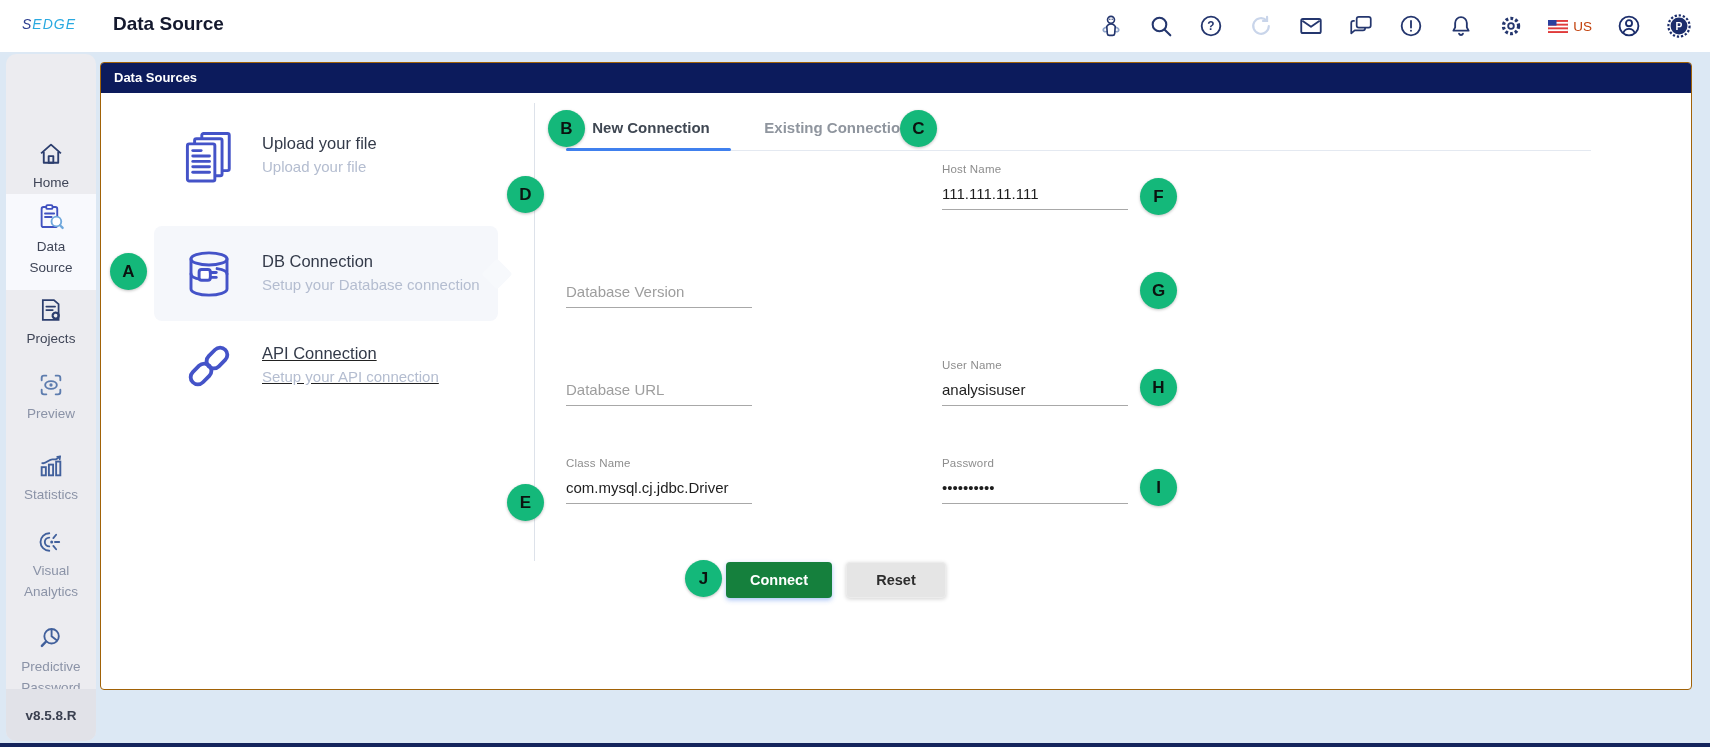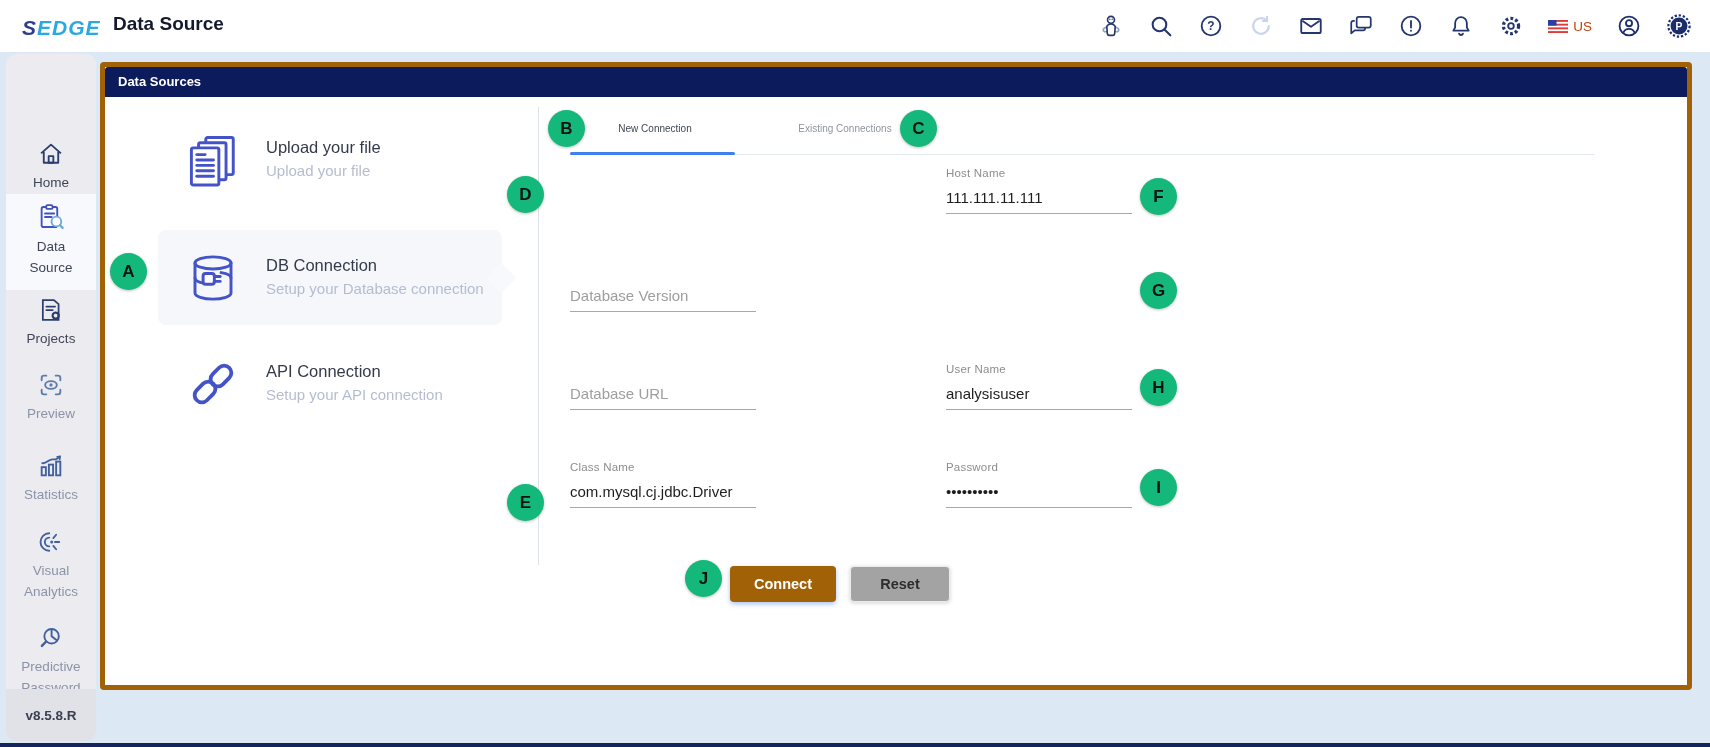--- a/index.html
+++ b/index.html
@@ -11,21 +11,21 @@
     overflow:hidden;
     color:#222;
   }
   svg { display:block; }
 
   
   .topbar {
     position:absolute; top:0; left:0; width:1710px; height:52px;
     background:#ffffff; z-index:4;
   }
-  .logo { position:absolute; left:22px; top:16px; font-size:21px; font-weight:700;
+  .logo { position:absolute; left:22px; top:16px; font-size:14px; font-weight:400;
           letter-spacing:1px; font-style:italic; }
   .logo .lg-dark { color:#2c3e8f; }
   .logo .lg-light { color:#29a9e0; }
   .page-title { position:absolute; left:113px; top:13px; font-size:19px; font-weight:700; color:#14192e; }
   .top-icons {
     position:absolute; right:18px; top:0; height:52px;
     display:flex; align-items:center; gap:24px;
   }
   .tico { width:26px; height:26px; cursor:pointer; display:flex; align-items:center; justify-content:center; }
   .lang { display:flex; align-items:center; gap:5px; cursor:pointer; }
@@ -52,21 +52,21 @@
   .sb-version {
     position:absolute; bottom:0; left:0; width:90px; height:52px;
     background:#e1e2e8; border-radius:0 0 10px 10px;
     display:flex; align-items:center; justify-content:center;
     font-size:13.5px; font-weight:700; color:#3a4050;
   }
 
   
   .card {
     position:absolute; left:100px; top:62px; width:1592px; height:628px;
-    background:#ffffff; border:5px solid #a16207; border-radius:4px; z-index:2;
+    background:#ffffff; border:1px solid #a16207; border-radius:4px; z-index:2;
   }
   .card-titlebar {
     position:absolute; top:0; left:0; width:100%; height:30px;
     background:#0c1b5c; color:#ffffff; font-size:13px; font-weight:700;
     line-height:30px; padding-left:13px; border-radius:3px 3px 0 0;
   }
   .vdivider { position:absolute; left:433px; top:40px; width:1px; height:458px; background:#dde2ea; }
 
   
   .option {
@@ -74,27 +74,27 @@
     display:flex; align-items:center; gap:26px; padding:12px 10px 12px 28px;
     cursor:pointer; border-radius:8px;
   }
   .opt-upload { top:54px; }
   .opt-db     { top:163px; height:95px; background:#f5f7fb; }
   .opt-db::after {
     content:""; position:absolute; right:-10px; top:50%;
     width:22px; height:22px; background:#f7f9fc;
     transform:translateY(-50%) rotate(45deg); border-radius:3px;
   }
-  .opt-api    { top:278px; }
+  .opt-api    { top:264px;text-decoration:underline; }
   .opt-text { display:flex; flex-direction:column; gap:3px; }
   .opt-title { font-size:16.5px; color:#333a49; font-weight:500; }
   .opt-sub   { font-size:15px; color:#b4bdd0; line-height:1.45; }
 
   
-  .tab { position:absolute; top:56px; font-size:10px; font-weight:400; cursor:pointer; text-align:center; }
+  .tab { position:absolute; top:56px; font-size:15px; font-weight:700; cursor:pointer; text-align:center; }
   .tab-new { left:465px; width:170px; color:#3f4752; }
   .tab-existing { left:655px; width:170px; color:#8f959e; }
   .tab-underline { position:absolute; left:465px; top:85px; width:165px; height:3px; background:#4080ee; border-radius:2px; }
   .tab-border { position:absolute; left:465px; top:87px; width:1025px; height:1px; background:#e4e9f1; }
 
   .field { position:absolute; width:186px; }
   .f-label { font-size:11.5px; color:#8d8d8d; height:17px; letter-spacing:.2px; }
   .f-input, .f-selectrow {
     width:100%; font-size:15px; color:#1e1e1e; background:transparent;
     border:none; border-bottom:1px solid #a8a8a8; outline:none;
@@ -111,25 +111,25 @@
   .f-dburl    { left:465px; top:296px; }
   .f-user     { left:841px; top:296px; }
   .f-class    { left:465px; top:394px; }
   .f-pass     { left:841px; top:394px; }
 
   .btn {
     position:absolute; top:499px; height:36px; border-radius:4px;
     font-size:14.5px; font-weight:700; cursor:pointer; font-family:"Liberation Sans", sans-serif;
   }
   .btn-connect {
-    left:625px; width:106px; background:#a16207; color:#ffffff; border:none;
+    left:625px; width:106px; background:#15803d; color:#ffffff; border:none;
     box-shadow:0 2px 5px rgba(59,120,232,.45);
   }
   .btn-reset {
-    left:745px; width:100px; background:#a3a3a3; color:#2d2d2d; border:1px solid #ececec;
+    left:745px; width:100px; background:#e5e5e5; color:#2d2d2d; border:1px solid #ececec;
     box-shadow:0 1px 4px rgba(0,0,0,.18);
   }
 
   
   .badge {
     position:absolute; width:37px; height:37px; border-radius:50%;
     background:#14b87a; color:#0b1410; font-weight:700; font-size:17px;
     display:flex; align-items:center; justify-content:center; z-index:9;
     box-shadow:0 1px 3px rgba(0,0,0,.25);
   }

